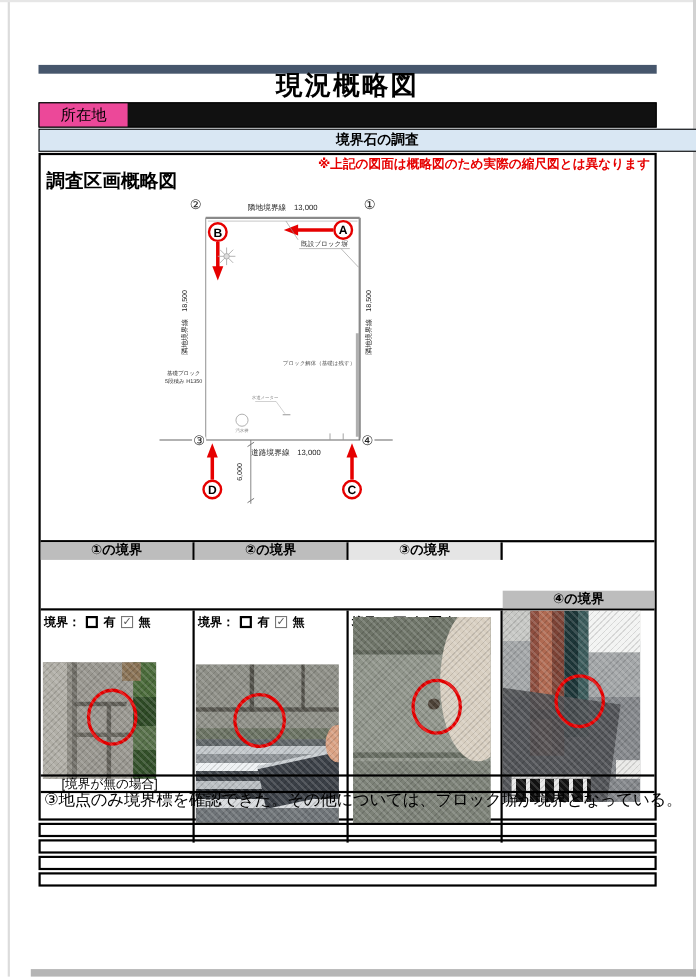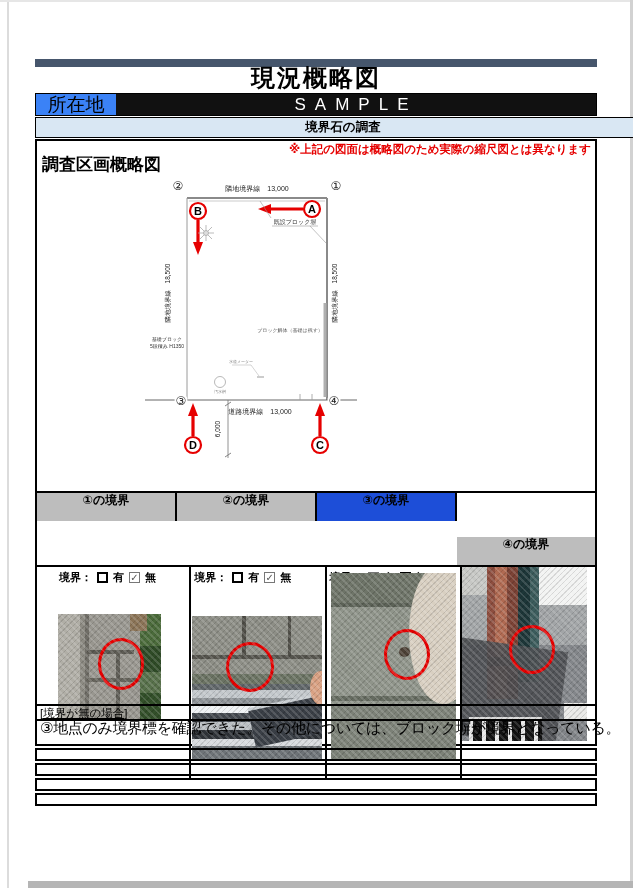--- a/index.html
+++ b/index.html
@@ -13,48 +13,48 @@
   .edge-left{left:7px;top:0;bottom:0;width:2px;background:#dcdcdc;}
   .edge-top{left:0;top:0;right:0;height:2px;background:#e6e6e6;}
   .edge-right{right:0;top:0;bottom:0;width:3px;background:#d2d2d2;}
   .bottom-strip{left:28px;right:0;bottom:0;height:7px;background:#b5b5b5;}
 
   .navy-bar{left:35px;top:59px;width:562px;height:8px;}
   .doc-title{left:35px;top:64px;width:562px;height:28px;text-align:center;
     font-size:24px;font-weight:bold;letter-spacing:2px;line-height:28px;}
 
   .loc-row{left:35px;top:93px;width:562px;height:23px;display:flex;border:1px solid #000;box-sizing:border-box;}
-  .loc-label{width:80px;background:#3b82f6;font-size:19px;display:flex;align-items:center;justify-content:center;}
+  .loc-label{width:80px;background:#ec4899;font-size:14px;display:flex;align-items:center;justify-content:center;}
   .loc-value{flex:1;color:#fff;font-size:17px;letter-spacing:9px;display:flex;align-items:center;justify-content:center;font-weight:500;}
 
   .section-bar{left:35px;top:117px;width:616px;height:21px;border:1px solid #000;box-sizing:border-box;
     font-size:12.5px;font-weight:bold;text-align:center;line-height:19px;}
 
   .main-box{left:35px;top:139px;width:562px;height:607px;border:2px solid #000;box-sizing:border-box;}
   .scale-note{position:absolute;top:1px;right:4px;font-size:11.5px;font-weight:bold;}
   .diagram-title{position:absolute;top:12px;left:5px;font-size:17px;font-weight:bold;}
   svg.diagram{position:absolute;left:103px;top:32px;}
 
   .survey-note{position:absolute;top:336px;left:0;right:0;height:14px;border-top:2px solid #000;
     font-size:10.6px;line-height:14px;padding-left:3px;white-space:nowrap;letter-spacing:-0.4px;}
 
   .btable{position:absolute;top:350px;left:0;right:0;}
   .hrow{display:flex;border-top:2px solid #000;border-bottom:2px solid #000;}
-  .hcell{flex:1;background:#bdbdbd;font-size:12px;font-weight:bold;text-align:center;height:28px;line-height:15px;border-right:2px solid #000;}
+  .hcell{flex:1;background:#bdbdbd;font-size:12px;font-weight:bold;text-align:center;height:16px;line-height:15px;border-right:2px solid #000;}
   .hcell:last-child{border-right:none;}
-  .crow{display:flex;height:211px;padding-left:19px;}
+  .crow{display:flex;height:211px;}
   .bcell{flex:1;position:relative;border-right:2px solid #000;overflow:hidden;}
   .bcell:last-child{border-right:none;}
   .chkline{display:flex;align-items:center;gap:5px;padding:3px 0 0 3px;font-size:11px;font-weight:bold;}
   .cbox{width:11px;height:11px;border:2px solid #000;box-sizing:border-box;display:inline-flex;
     align-items:center;justify-content:center;font-size:10px;color:#555;background:#fff;}
   .cbox.on{border:1px solid #777;font-weight:normal;}
 
   .nbh{position:absolute;top:563px;left:0;right:0;height:14px;border-top:2px solid #000;
-    font-size:11.5px;line-height:14px;padding-left:3px;text-decoration:underline;}
+    font-size:11.5px;line-height:14px;padding-left:19px;}
   .nbn{position:absolute;top:578px;left:0;right:0;height:14px;border-top:2px solid #000;
     font-size:15px;line-height:14px;padding-left:3px;white-space:nowrap;letter-spacing:-0.3px;}
 
   .empty-rows{left:35px;top:748px;width:562px;}
   .empty-row{height:9px;border:2px solid #000;margin-bottom:2px;}
 
   
   .photo{position:absolute;overflow:hidden;}
   .tex::after{content:"";position:absolute;inset:0;
     background-image:
@@ -114,21 +114,20 @@
 
 <div class="abs edge-left"></div>
 <div class="abs edge-top"></div>
 <div class="abs edge-right"></div>
 
 <div class="abs navy-bar" id="navy-bar" style="background: rgb(70, 86, 108);"></div>
 <div class="abs doc-title">現況概略図</div>
 
 <div class="abs loc-row" style="background: rgb(17, 17, 17);">
   <div class="loc-label">所在地</div>
-  <div class="loc-value" id="loc-value">SAMPLE</div>
 </div>
 
 <div class="abs section-bar" id="section-bar" style="background: rgb(217, 231, 243);">境界石の調査</div>
 
 <div class="abs main-box">
   <div class="scale-note" id="scale-note" style="color: rgb(230, 0, 0);">※上記の図面は概略図のため実際の縮尺図とは異なります</div>
   <div class="diagram-title">調査区画概略図</div>
 
   <svg class="diagram" width="252" height="300" viewBox="0 0 252 300">
 
@@ -202,21 +201,21 @@
     <polygon points="175,243 185,243 180,230" fill="#e60000"></polygon>
     <circle cx="180" cy="272" r="8" fill="#fff" stroke="#e60000" stroke-width="2.2"></circle>
     <text x="180" y="276" font-size="11" font-weight="bold" text-anchor="middle" fill="#000">C</text>
   </svg>
 
 
   <div class="btable">
     <div class="hrow">
       <div class="hcell" style="background: rgb(189, 189, 189);">①の境界</div>
       <div class="hcell" style="background: rgb(189, 189, 189);">②の境界</div>
-      <div class="hcell" style="background: #1d4ed8;">③の境界</div>
+      <div class="hcell" style="background: #e5e5e5;">③の境界</div>
       <div class="hcell" style="background: rgb(189, 189, 189); margin-top: 44px;">④の境界</div>
     </div>
     <div class="crow">
 
       <div class="bcell">
         <div class="chkline">
           <span>境界：</span>
           <span class="cbox"></span>
           <span>有</span>
           <span class="cbox on">✓</span>

